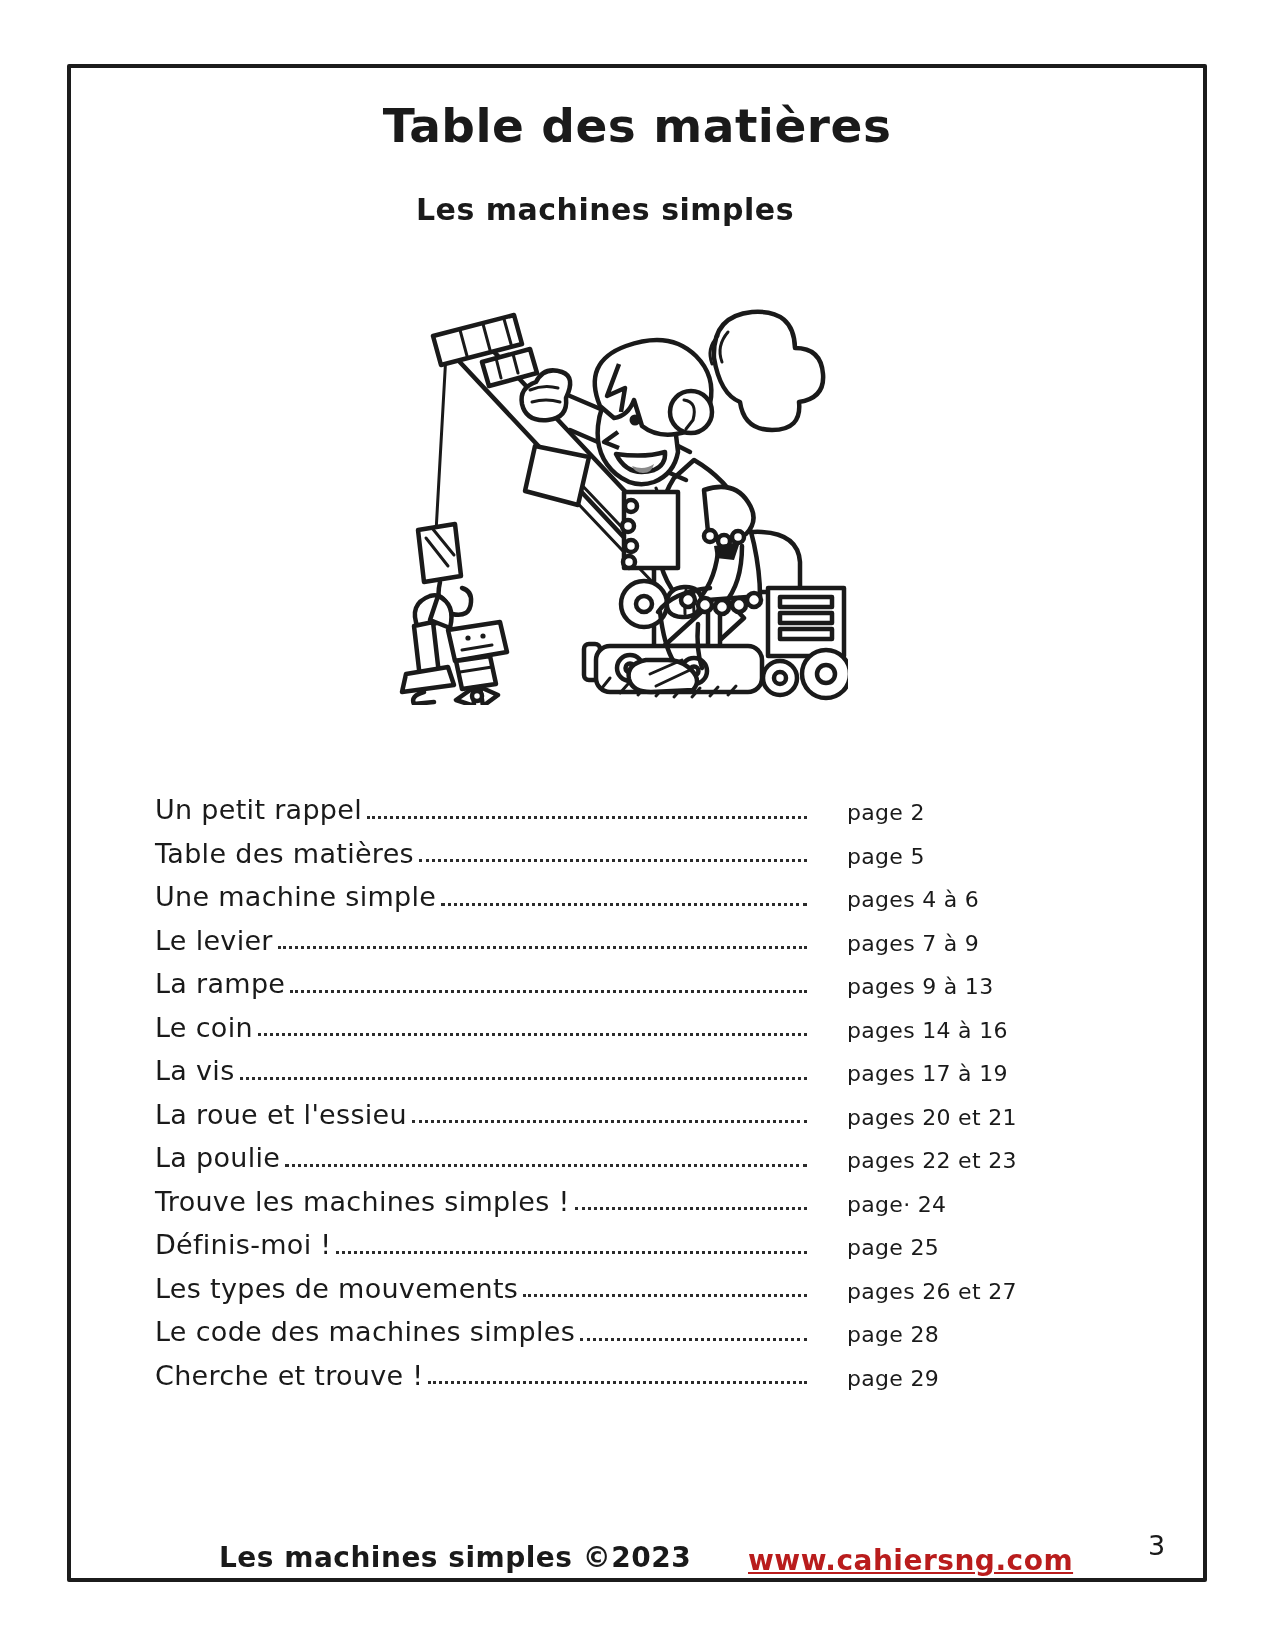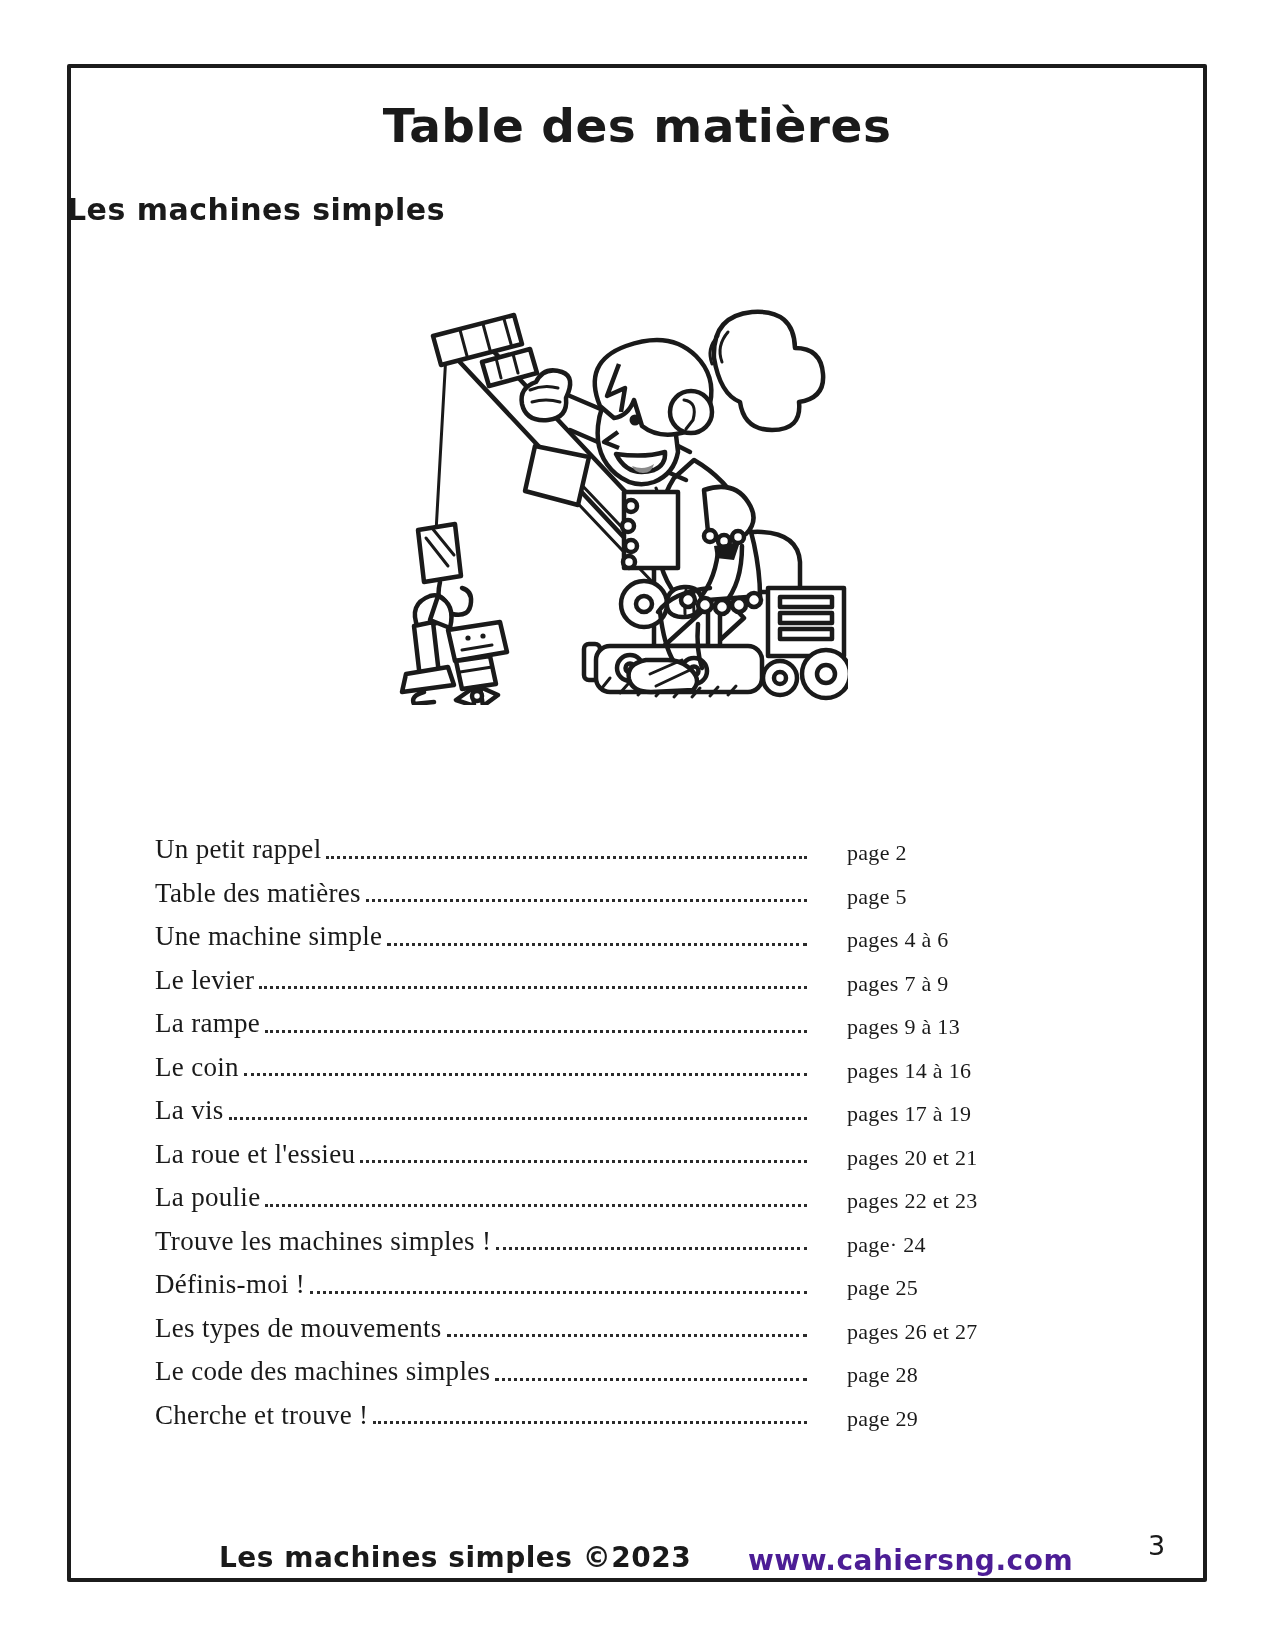--- a/index.html
+++ b/index.html
@@ -19,28 +19,29 @@
     background: #ffffff;
   }
   .doc-title {
     position: absolute; left: 67px; top: 98px; width: 1140px;
     text-align: center;
     font-size: 47px; font-weight: 800; letter-spacing: 0.5px;
     font-family: "DejaVu Sans", sans-serif;
   }
   .doc-subtitle {
     position: absolute; left: 67px; top: 192px; width: 1076px;
+    text-align: center;
     font-size: 30px; font-weight: 700; letter-spacing: 0.5px;
   }
   .illustration {
     position: absolute; left: 388px; top: 293px;
     width: 460px; height: 412px;
   }
   .toc {
-    position: absolute; left: 155px; top: 822px; width: 892px; font-family: Liberation Serif, serif;
+    position: absolute; left: 155px; top: 782px; width: 892px;
   }
   .toc-row {
     display: flex; align-items: flex-end;
     height: 43.5px; width: 100%;
   }
   .toc-label {
     font-size: 27px; line-height: 1.15; white-space: nowrap;
     letter-spacing: 0.3px;
   }
   .toc-leader {
@@ -265,14 +266,14 @@
       <span class="toc-page">page 28</span>
     </div>
     <div class="toc-row">
       <span class="toc-label">Cherche et trouve !</span>
       <span class="toc-leader"></span>
       <span class="toc-page">page 29</span>
     </div>
   </div>
 
 <div class="footer-copyright">Les machines simples ©2023</div>
-<a class="footer-url" href="#" style="color: #4c1d95;">www.cahiersng.com</a>
+<a class="footer-url" href="#" style="color: #b91c1c; text-decoration: underline;">www.cahiersng.com</a>
 <div class="page-number">3</div>
 
 </body></html>

